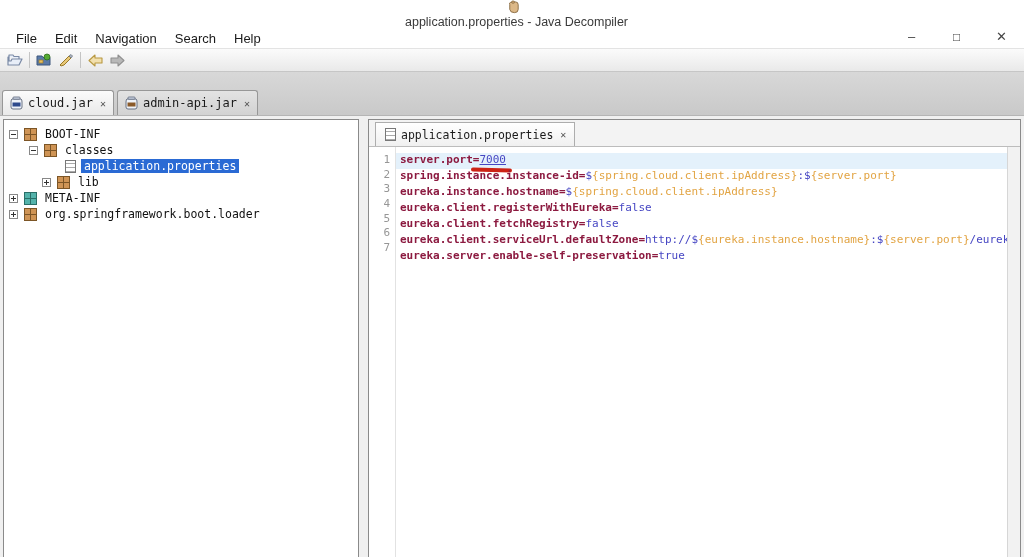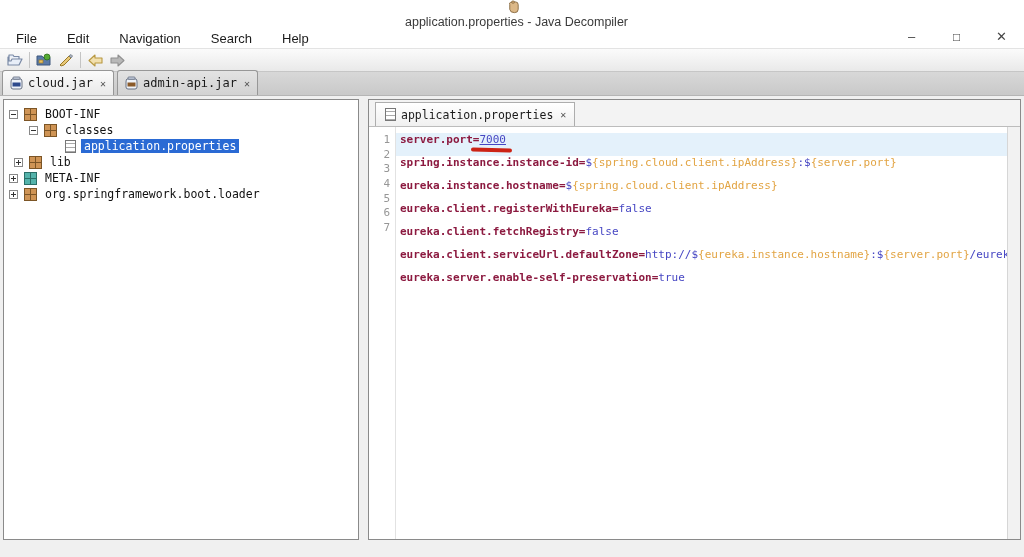--- a/index.html
+++ b/index.html
@@ -10,31 +10,31 @@
   .titlebar { height:28px; background:#ffffff; display:flex; align-items:center; padding-left:9px;flex-direction:column; }
   .app-icon { width:15px; height:15px; margin-right:7px; flex:0 0 auto; }
   .title-text { font-size:12.5px; color:#3a3a3a; }
   .win-controls { margin-left:auto; display:flex; height:100%; }
   .win-btn { width:45px; height:100%; display:flex; align-items:center; justify-content:center;
              color:#444; font-size:13px; cursor:default; }
   .win-btn.max { font-size:12px; }
 
   
   .menubar { height:21px; background:#ffffff; display:flex; align-items:center; padding-left:7px;
-             border-bottom:1px solid #e3e3e3;gap:12px; }
+             border-bottom:1px solid #e3e3e3; }
   .menu-item { font-size:13px; color:#1b1b1b; padding:0 9px; }
 
   
   .toolbar { height:23px; background:linear-gradient(#fbfbfb,#e9e9e9); border-bottom:1px solid #c6c6c6;
              display:flex; align-items:center; padding-left:4px; }
   .tb-btn { width:22px; height:20px; display:flex; align-items:center; justify-content:center; }
   .tb-sep { width:1px; height:16px; background:#c4c4c4; margin:0 3px; }
 
   
-  .tabrow { height:24px; background:linear-gradient(#d8d8d8,#c9c9c9); display:flex; align-items:flex-end;
+  .tabrow { height:44px; background:linear-gradient(#d8d8d8,#c9c9c9); display:flex; align-items:flex-end;
             padding-left:2px; border-bottom:1px solid #b5b5b5; }
   .jar-tab { height:25px; display:flex; align-items:center; gap:5px; padding:0 7px;
              font-family:"DejaVu Sans Mono", monospace; font-size:12px; color:#1a1a1a;
              border:1px solid #979797; border-bottom:none; border-radius:3px 3px 0 0; margin-right:3px; }
   .jar-tab.active { background:linear-gradient(#fbfbfb,#e9e9e9); }
   .jar-tab.inactive { background:linear-gradient(#e3e3e3,#d2d2d2); }
   .tab-close { font-size:10px; color:#555; margin-left:2px; }
 
   
   .main { position:relative; height:457px; background:#f0f0f0; }
@@ -73,21 +73,21 @@
   .editor-tabs { height:27px; background:#f3f3f3; border-bottom:1px solid #bcbcbc;
                  display:flex; align-items:flex-end; padding-left:6px; }
   .editor-tab { height:24px; display:flex; align-items:center; gap:5px; padding:0 8px;
                 background:linear-gradient(#ffffff,#f0f0f0); border:1px solid #adadad; border-bottom:none;
                 font-family:"DejaVu Sans Mono", monospace; font-size:11.5px; color:#1a1a1a; }
   .code-wrap { position:relative; display:flex; height:412px; }
   .gutter { width:27px; border-right:1px solid #e2e2e2; padding-top:6px; }
   .ln { height:14.7px; font-family:"DejaVu Sans Mono", monospace; font-size:11px; color:#969696;
         text-align:right; padding-right:5px; }
   .code { flex:1; padding-top:6px; position:relative; overflow:hidden; }
-  .code-line { height:23px; font-family:"DejaVu Sans Mono", monospace; font-size:11px; white-space:pre;
+  .code-line { height:16px; font-family:"DejaVu Sans Mono", monospace; font-size:11px; white-space:pre;
                padding-left:4px; position:relative; }
   .code-line.hl { background:#e4f1fb; }
   .sk  { color:#8c1a40; font-weight:bold; }
   .sop { color:#8c1a40; font-weight:bold; }
   .sv  { color:#4646c3; }
   .svar{ color:#e2a443; }
   .annot-red { position:relative; text-decoration:underline; }
   .annot-red::after { content:""; position:absolute; left:-8px; right:-6px; bottom:-5px; height:3.5px;
                background:#cc2315; border-radius:2px; transform:rotate(1.4deg); }
   .vscroll { position:absolute; right:0; top:27px; bottom:0; width:13px; background:#f2f2f2;
@@ -183,21 +183,21 @@
         <div class="tree-row" style="padding-left: 25px;">
           <span class="expander"></span>
           <span class="t-icon pkg" style="margin-right: 5px;"></span>
           <span class="t-label">classes</span>
         </div>
         <div class="tree-row" style="padding-left: 45px;">
           <span class="expander-spacer"></span>
           <span class="ficon" style="margin-right: 5px;"></span>
           <span class="t-label sel">application.properties</span>
         </div>
-        <div class="tree-row" style="padding-left: 10px;">
+        <div class="tree-row" style="padding-left: 38px;">
           <span class="expander plus"></span>
           <span class="t-icon pkg" style="margin-right: 5px;"></span>
           <span class="t-label">lib</span>
         </div>
         <div class="tree-row" style="padding-left: 5px;">
           <span class="expander plus"></span>
           <span class="t-icon pkg-teal" style="margin-right: 5px;"></span>
           <span class="t-label">META-INF</span>
         </div>
         <div class="tree-row" style="padding-left: 5px;">

